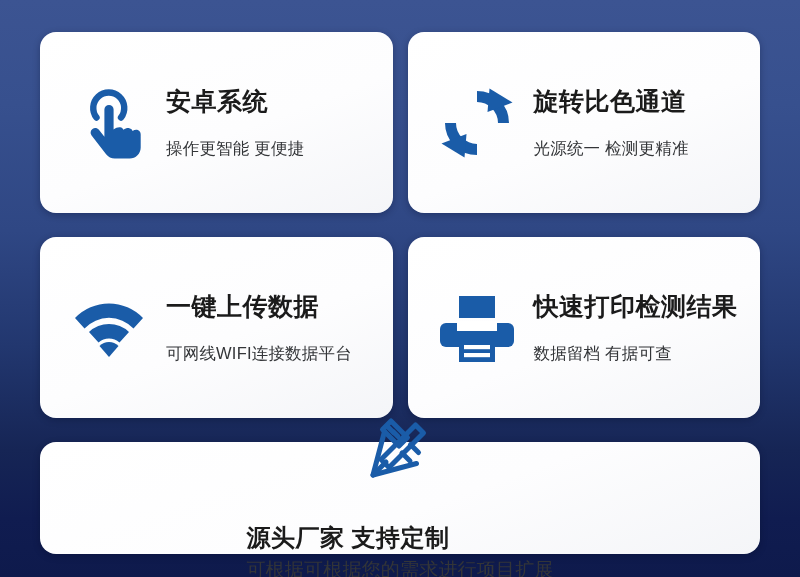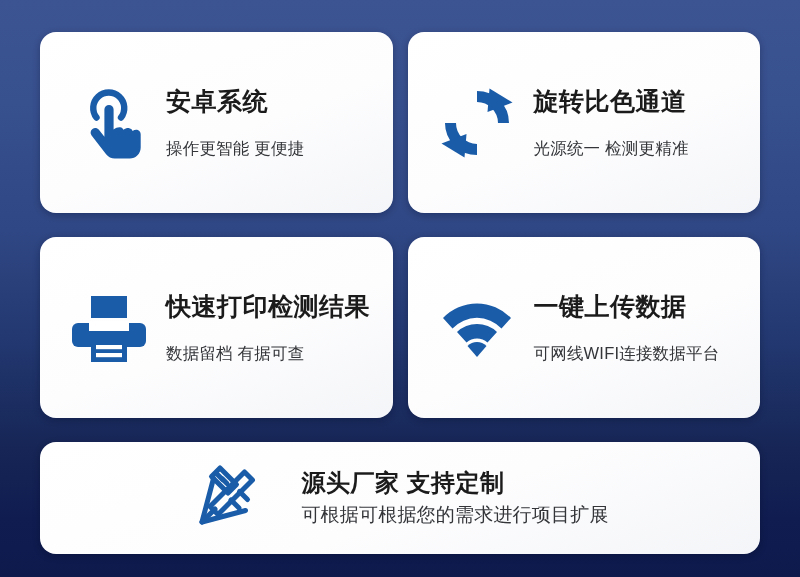--- a/index.html
+++ b/index.html
@@ -48,20 +48,21 @@
   .card.half {
     width: 352.5px;
     padding: 0 20px 0 26px;
   }
   .card.wide {
     width: 720px;
     height: 112px;
     padding: 0 29px;
     justify-content: center;
     gap: 34px;
+    flex-direction: column;
   }
   .icon-wrap {
     flex: none;
     display: flex;
     align-items: center;
     justify-content: center;
   }
   .icon-half {
     width: 86px;
     height: 86px;
@@ -145,46 +146,46 @@
       </div>
     </div>
 
   </div>
 
   <div class="grid-row">
 
     <div class="card half">
       <div class="icon-wrap icon-half">
         <svg width="86" height="86" viewBox="0 0 86 86" aria-hidden="true">
+          <path d="M9 33 A47 47 0 0 1 77 33 L67.5 43.5 A33.5 33.5 0 0 0 18.5 43.5 Z" fill="#1a5ca8"></path>
+          <path d="M23 47 A29 29 0 0 1 63 47 L53.5 57.5 A16 16 0 0 0 32.5 57.5 Z" fill="#1a5ca8"></path>
+          <path d="M33.5 61 A13.5 13.5 0 0 1 52.5 61 L43 72 Z" fill="#1a5ca8"></path>
+        </svg>
+      </div>
+      <div class="text-block">
+        <div class="card-title">一键上传数据</div>
+        <div class="card-sub">可网线WIFI连接数据平台</div>
+      </div>
+    </div>
+
+    <div class="card half">
+      <div class="icon-wrap icon-half">
+        <svg width="86" height="86" viewBox="0 0 86 86" aria-hidden="true">
           <rect x="25" y="11" width="36" height="22" fill="#1a5ca8"></rect>
           <path d="M12 38 h62 a6 6 0 0 1 6 6 v12 a6 6 0 0 1 -6 6 H12 a6 6 0 0 1 -6 -6
                    V44 a6 6 0 0 1 6 -6 Z" fill="#1a5ca8"></path>
           <rect x="23" y="36" width="40" height="10" fill="#ffffff"></rect>
           <rect x="25" y="55" width="36" height="22" fill="#1a5ca8"></rect>
           <rect x="30" y="60" width="26" height="4.2" fill="#ffffff"></rect>
           <rect x="30" y="68" width="26" height="4.2" fill="#ffffff"></rect>
         </svg>
       </div>
       <div class="text-block">
         <div class="card-title">快速打印检测结果</div>
         <div class="card-sub">数据留档 有据可查</div>
-      </div>
-    </div>
-
-    <div class="card half">
-      <div class="icon-wrap icon-half">
-        <svg width="86" height="86" viewBox="0 0 86 86" aria-hidden="true">
-          <path d="M9 33 A47 47 0 0 1 77 33 L67.5 43.5 A33.5 33.5 0 0 0 18.5 43.5 Z" fill="#1a5ca8"></path>
-          <path d="M23 47 A29 29 0 0 1 63 47 L53.5 57.5 A16 16 0 0 0 32.5 57.5 Z" fill="#1a5ca8"></path>
-          <path d="M33.5 61 A13.5 13.5 0 0 1 52.5 61 L43 72 Z" fill="#1a5ca8"></path>
-        </svg>
-      </div>
-      <div class="text-block">
-        <div class="card-title">一键上传数据</div>
-        <div class="card-sub">可网线WIFI连接数据平台</div>
       </div>
     </div>
 
   </div>
 
   <div class="bottom-row">
     <div class="card wide">
       <div class="icon-wrap icon-wide">
         <svg width="76" height="76" viewBox="0 0 76 76" aria-hidden="true">
           <g fill="none" stroke="#1a5ca8" stroke-width="5" stroke-linejoin="round" stroke-linecap="round">

